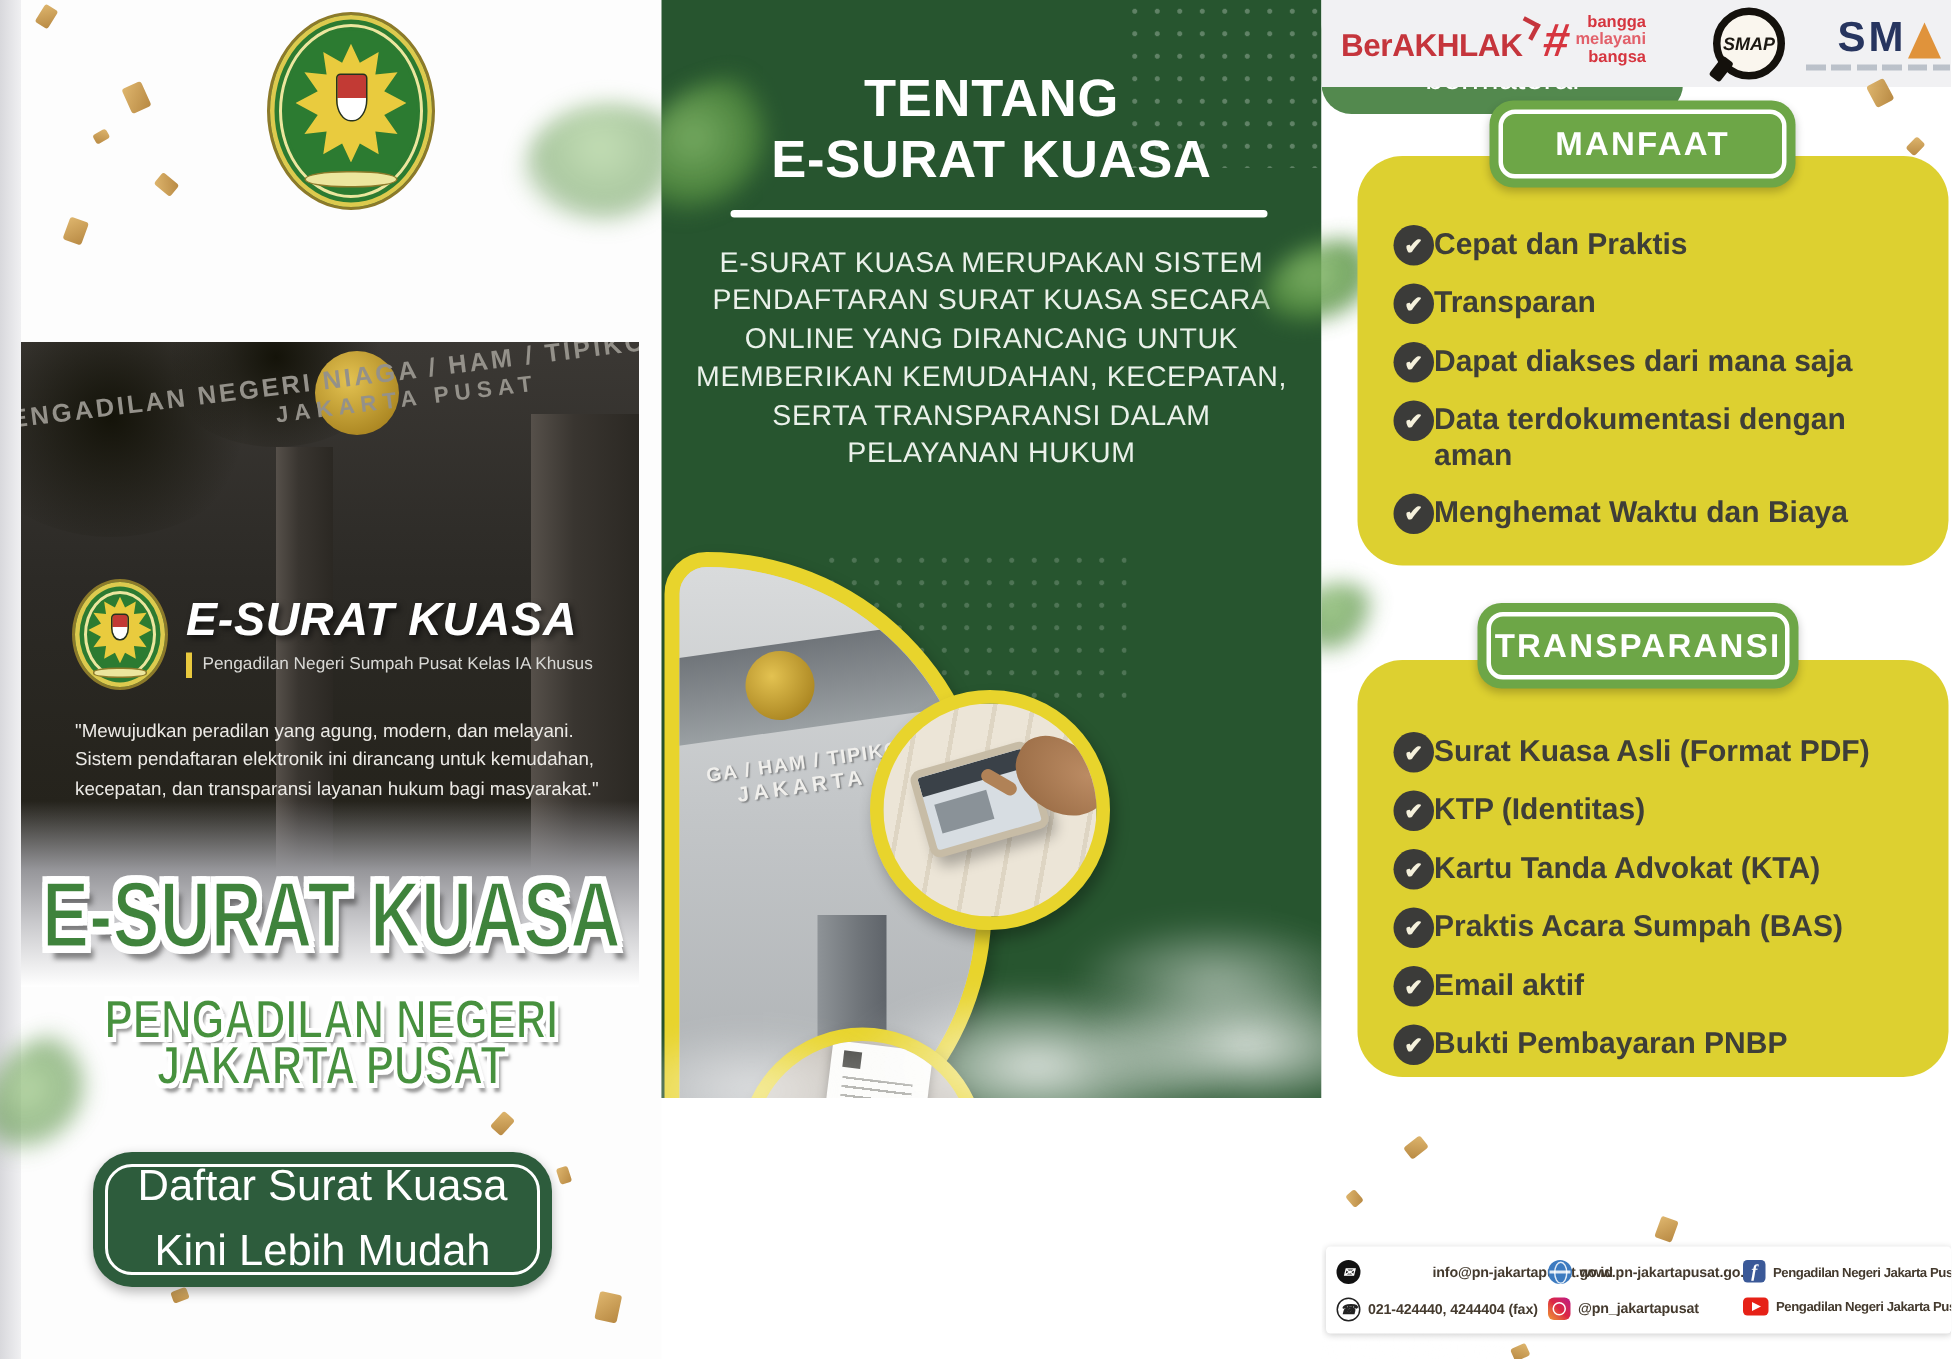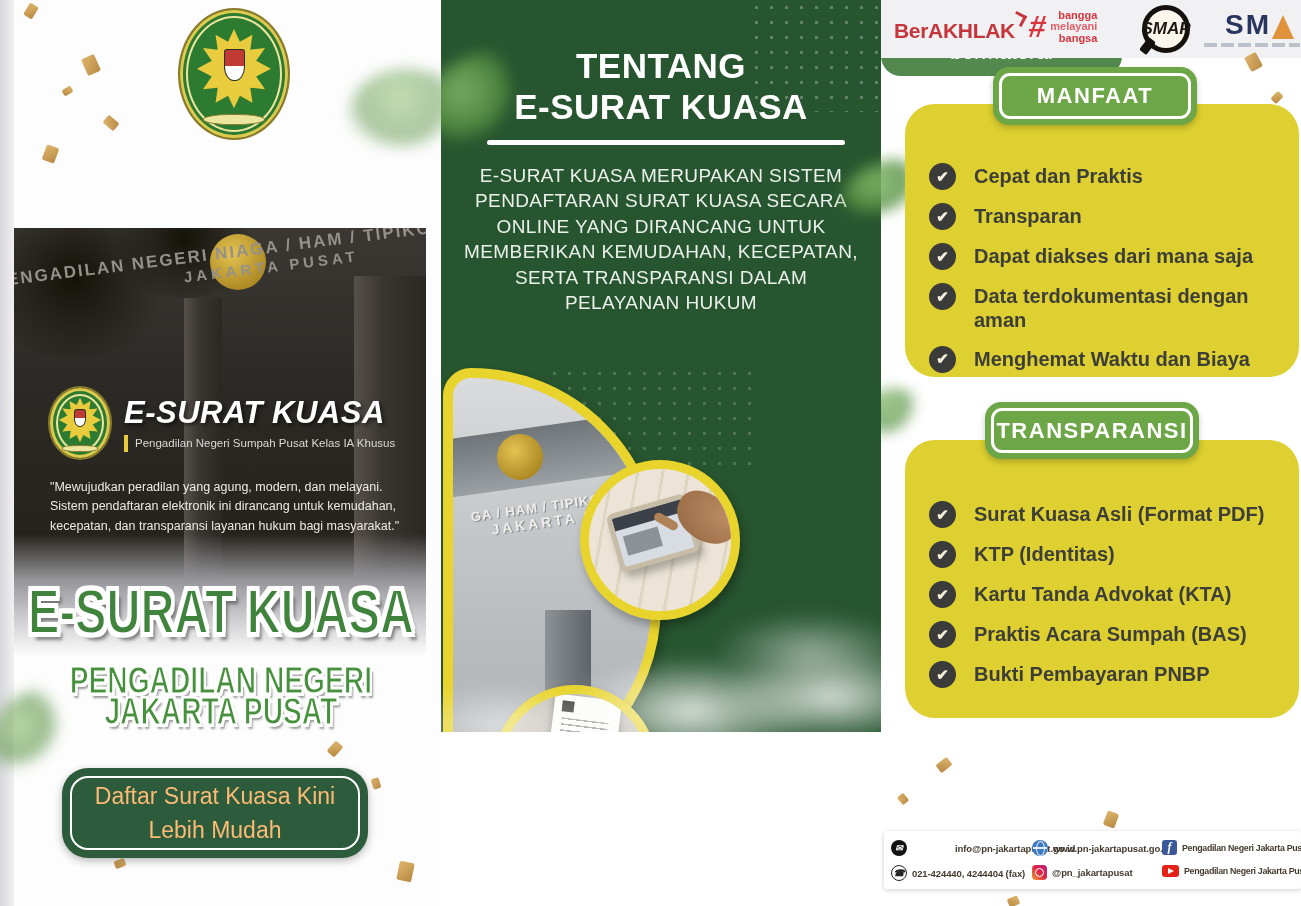--- a/index.html
+++ b/index.html
@@ -60,21 +60,21 @@
           -webkit-text-stroke:1.5px #fff;
           text-shadow:-3px -3px 0 #fff,3px -3px 0 #fff,-3px 3px 0 #fff,3px 3px 0 #fff,0 -3px 0 #fff,0 3px 0 #fff,-3px 0 0 #fff,3px 0 0 #fff,5px 6px 3px rgba(55,55,55,.55); }
   .org-title{ left:0; top:666px; width:441px; text-align:center; line-height:1.02; }
   .org-title span{ display:inline-block; transform:scale(.94,1.22);
           font-size:30px; font-weight:900; color:#47913e;
           -webkit-text-stroke:1px #fff;
           text-shadow:-2px -2px 0 #fff,2px -2px 0 #fff,-2px 2px 0 #fff,2px 2px 0 #fff,3px 4px 2px rgba(55,55,55,.5); }
   .cta{ left:62px; top:768px; width:306px; height:90px; background:#2d5c3c; border-radius:26px;
         box-shadow:0 3px 8px rgba(0,0,0,.28); display:flex; align-items:center; justify-content:center; }
   .cta::before{ content:""; position:absolute; inset:8px; border:2.5px solid #fff; border-radius:18px; }
-  .cta span{ width:250px; text-align:center; color:#fdba74; font-size:23px; line-height:1.5; }
+  .cta span{ width:250px; text-align:center; color:#ffffff; font-size:29px; line-height:1.5; }
 
   
   .panel-middle{ position:absolute; left:441px; top:0; width:440px; height:732px;
         background:#27552f; overflow:hidden; }
   .dots{ position:absolute; background-image:radial-gradient(rgba(255,255,255,.33) 1.6px, transparent 1.8px);
         background-size:15px 15px; }
   .m-head{ left:0; top:46px; width:440px; text-align:center; color:#fff; font-weight:800;
         font-size:35px; line-height:1.17; letter-spacing:.5px; }
   .m-divider{ left:46px; top:140px; width:358px; height:5px; background:#fff; border-radius:3px; }
   .m-para{ left:14px; top:163px; width:412px; text-align:center; color:#eaf1ea;
@@ -129,39 +129,39 @@
   .berakhlak{ position:absolute; left:13px; top:19px; color:#c5353c; font-size:21px; font-weight:800; letter-spacing:-.3px; }
   .bk-arrow{ position:absolute; right:-10px; top:-6px; width:12px; height:12px;
         border-top:3px solid #c5353c; border-right:3px solid #c5353c; transform:rotate(28deg); }
   .bangga{ position:absolute; left:148px; top:9px; display:flex; align-items:center; gap:4px; }
   .hash{ font-size:31px; font-weight:900; color:#d6353f; transform:skewX(-8deg); }
   .bl{ display:flex; flex-direction:column; line-height:1.05;align-items:flex-end; }
   .bl em{ font-style:normal; font-weight:800; font-size:11px; color:#d6353f; }
   .bl em:nth-child(2){ color:#e2606a; }
   .smap{ position:absolute; left:261px; top:5px; width:48px; height:48px; border:5px solid #14110c;
         border-radius:50%; background:#faf6ee; display:flex; align-items:center; justify-content:center; }
-  .smap span{ font-size:17px; font-weight:900; font-style:italic; color:#1c1812; }
+  .smap span{ font-size:12px; font-weight:900; font-style:italic; color:#1c1812; }
   .smap-handle{ position:absolute; left:-4px; bottom:-6px; width:9px; height:16px; background:#14110c;
         border-radius:2px; transform:rotate(38deg); }
   .smart{ position:absolute; left:321px; top:11px; display:flex; align-items:flex-end; }
   .smart span{ font-size:28px; font-weight:700; color:#27355f; letter-spacing:2px; line-height:1;margin-left:23px; }
   .smart-tri{ width:0; height:0; margin:0 1px; border-left:11px solid transparent;
         border-right:11px solid transparent; border-bottom:24px solid #e0933b; }
   .smart-tag{ position:absolute; left:2px; top:32px; width:96px; height:4px; opacity:.55;
         background:repeating-linear-gradient(90deg,#8f9aa8 0 13px, transparent 13px 17px); }
   .pill{ position:absolute; background:#6da647; border-radius:16px; box-shadow:0 3px 6px rgba(0,0,0,.22);
         display:flex; align-items:center; justify-content:center; z-index:3; }
   .pill::before{ content:""; position:absolute; inset:6px; border:3px solid #fff; border-radius:11px; }
   .pill span{ color:#fff; font-weight:800; font-size:22px; letter-spacing:1.5px; }
   .pill1{ left:112px; top:67px; width:204px; height:58px; }
   .pill2{ left:104px; top:402px; width:214px; height:57px; }
   .ycard{ position:absolute; left:24px; width:394px; background:#ddd030; border-radius:30px; z-index:2; }
   .ycard1{ top:104px; height:273px; padding:46px 18px 0 24px; }
   .ycard2{ top:440px; height:278px; padding:48px 18px 0 24px; }
-  .item{ display:flex; align-items:flex-start; gap:18px; margin-bottom:12px;margin-top:13px; }
+  .item{ display:flex; align-items:flex-start; gap:0; margin-bottom:12px; }
   .check{ flex:0 0 auto; width:27px; height:27px; border-radius:50%; background:#3b3b39;
         display:flex; align-items:center; justify-content:center; }
   .check::before{ content:"✔"; color:#f5f1dc; font-size:15px; font-weight:700; }
   .item .txt{ font-size:20px; font-weight:600; color:#3e3e38; line-height:1.22; padding-top:1px; }
   .notice{ left:179px; top:737px; width:241px; height:76px; background:#53894e; border-radius:20px;
         display:flex; align-items:center; justify-content:center; z-index:2; }
   .notice span{ width:200px; text-align:center; color:#fff; font-size:21.5px; line-height:1.35; }
   .footer{ left:3px; top:831px; width:417px; height:58px; background:#fff; border-radius:3px;
         box-shadow:0 1px 5px rgba(0,0,0,.2); z-index:2; }
   .contact{ position:absolute; display:flex; align-items:center; gap:5px;
@@ -366,20 +366,24 @@
       <div class="item">
         <span class="check"></span>
         <span class="txt">Kartu Tanda Advokat (KTA)</span>
       </div>
       <div class="item">
         <span class="check"></span>
         <span class="txt">Praktis Acara Sumpah (BAS)</span>
       </div>
       <div class="item">
         <span class="check"></span>
+        <span class="txt">Email aktif</span>
+      </div>
+      <div class="item">
+        <span class="check"></span>
         <span class="txt">Bukti Pembayaran PNBP</span>
       </div>
     </div>
 
     <div class="notice">
       <span>Surat Kuasa WAJIB bermaterai</span>
     </div>
 
     <div class="abs footer">
       <div class="contact" style="left:7px; top:9px;gap:48px;">

